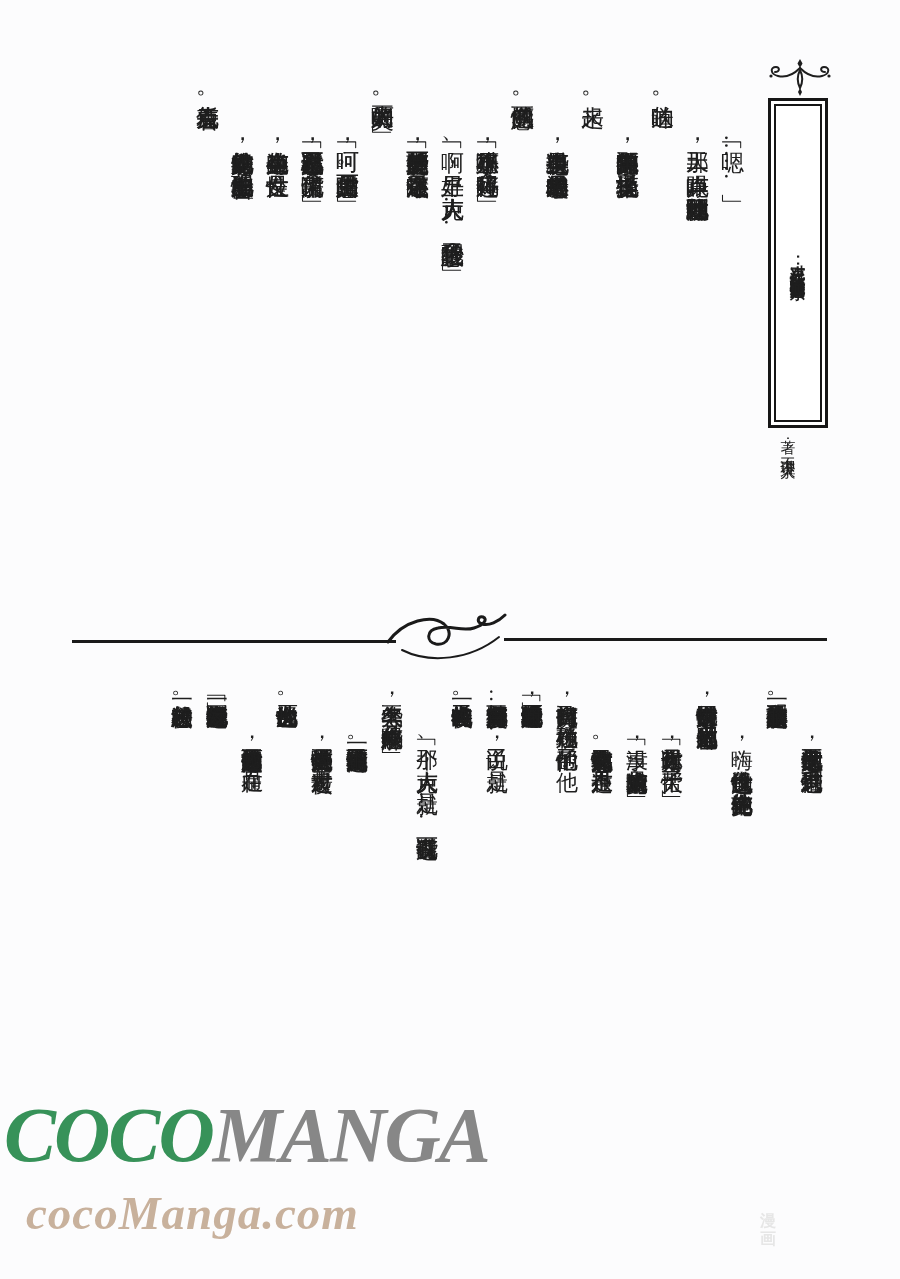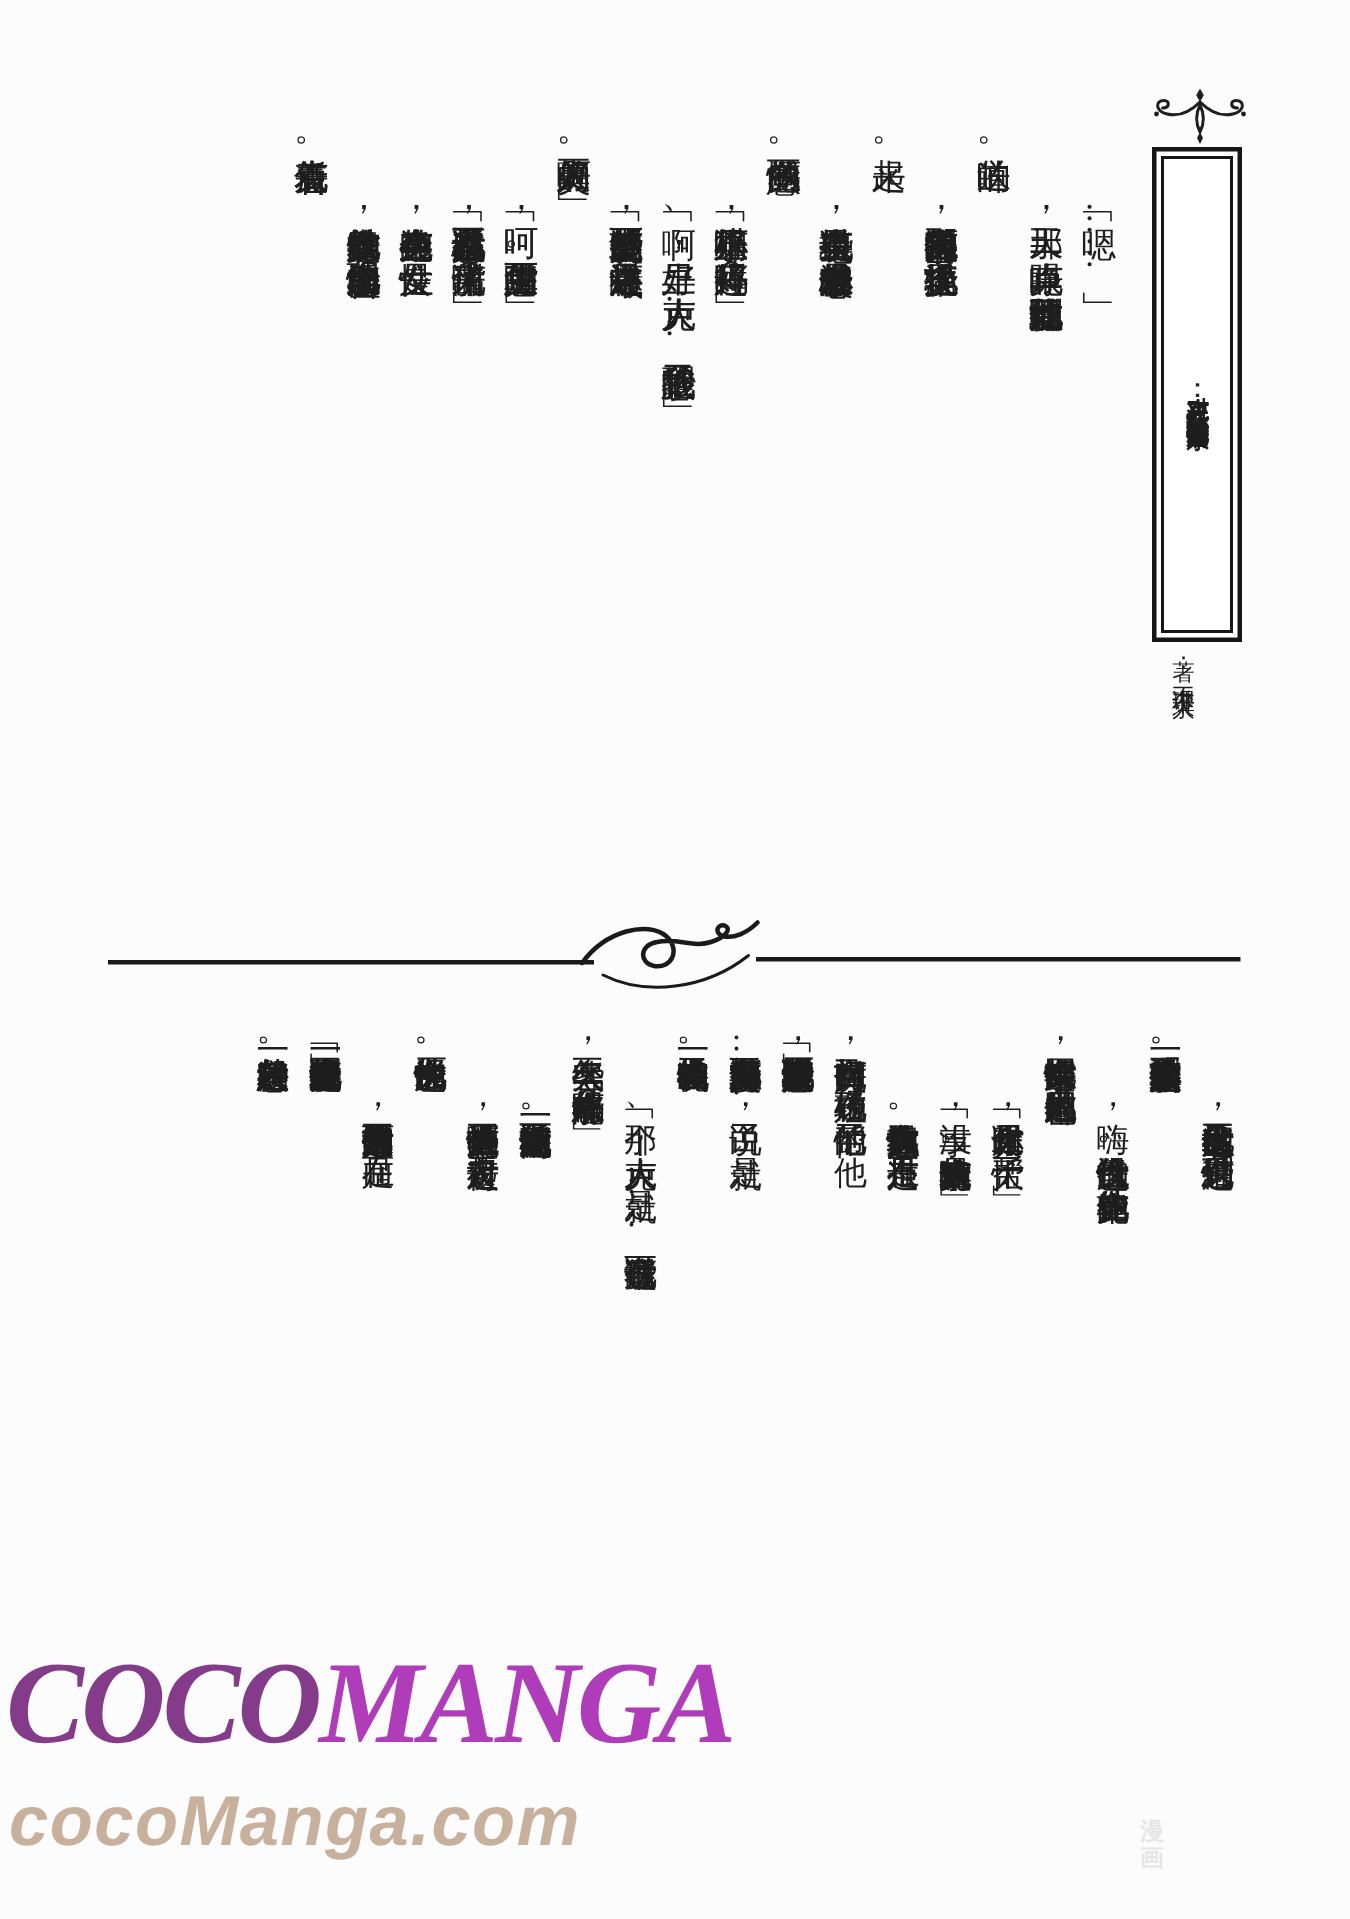--- a/index.html
+++ b/index.html
@@ -50,22 +50,22 @@
   .divider-swirl{position:absolute;left:386px;top:610px;width:122px;height:58px;z-index:1;}
   
   .wm{position:absolute;z-index:0;user-select:none;}
   .wm-brand{
     left:4px;top:1096px;
     font-family:"Liberation Serif","DejaVu Serif",serif;
     font-style:italic;font-weight:700;
     font-size:78px;letter-spacing:-2px;line-height:1;opacity:0.85;
   }
   .wm-site{
-    left:6px;top:1190px;
-    font-family:Liberation Sans, sans-serif;
+    left:26px;top:1190px;
+    font-family:Liberation Serif, serif;
     font-style:italic;font-weight:700;
     font-size:47px;letter-spacing:1px;line-height:1;opacity:0.95;text-align:center;
   }
   .wm-reader{
     left:760px;top:1212px;display:flex;align-items:flex-end;gap:6px;
   }
   .wm-reader .bili{
     font-family:"DejaVu Sans","Liberation Sans",sans-serif;
     font-style:italic;font-weight:700;font-size:37px;line-height:1;
     text-shadow:1px 1px 0 #d9d9d9;
@@ -146,21 +146,21 @@
       <div class="vline">些不太客气，能麻烦您一件事吗？」</div>
       <div class="vline ind">这句话让卢克的视线稍稍游离了一下。</div>
       <div class="vline ind">哪怕是公认来者不拒的卢克，对于要一起过夜</div>
       <div class="vline">的女性他也会严加选择。</div>
       <div class="vline ind">这指的当然不是胸部尺寸方面的问题，而是在</div>
       <div class="vline">说他绝不会和抱有「睡一觉就能得到很大好处」这</div>
       <div class="vline">种想法的对象一起过夜。</div>
     </div>
 
   <div class="wm wm-brand">
-    <span style="color:#701a75;">COCO</span><span style="color:#a21caf;">MANGA</span>
+    <span style="color:#15803d;">COCO</span><span style="color:#737373;">MANGA</span>
   </div>
   <div class="wm wm-site" style="color:#c6ad97;">cocoManga.com</div>
   <div class="wm wm-reader" style="color:#e6e6e6;">
     <span class="manhua">
       <span>漫</span>
       <span>画</span>
     </span>
   </div>
 
 </div>

